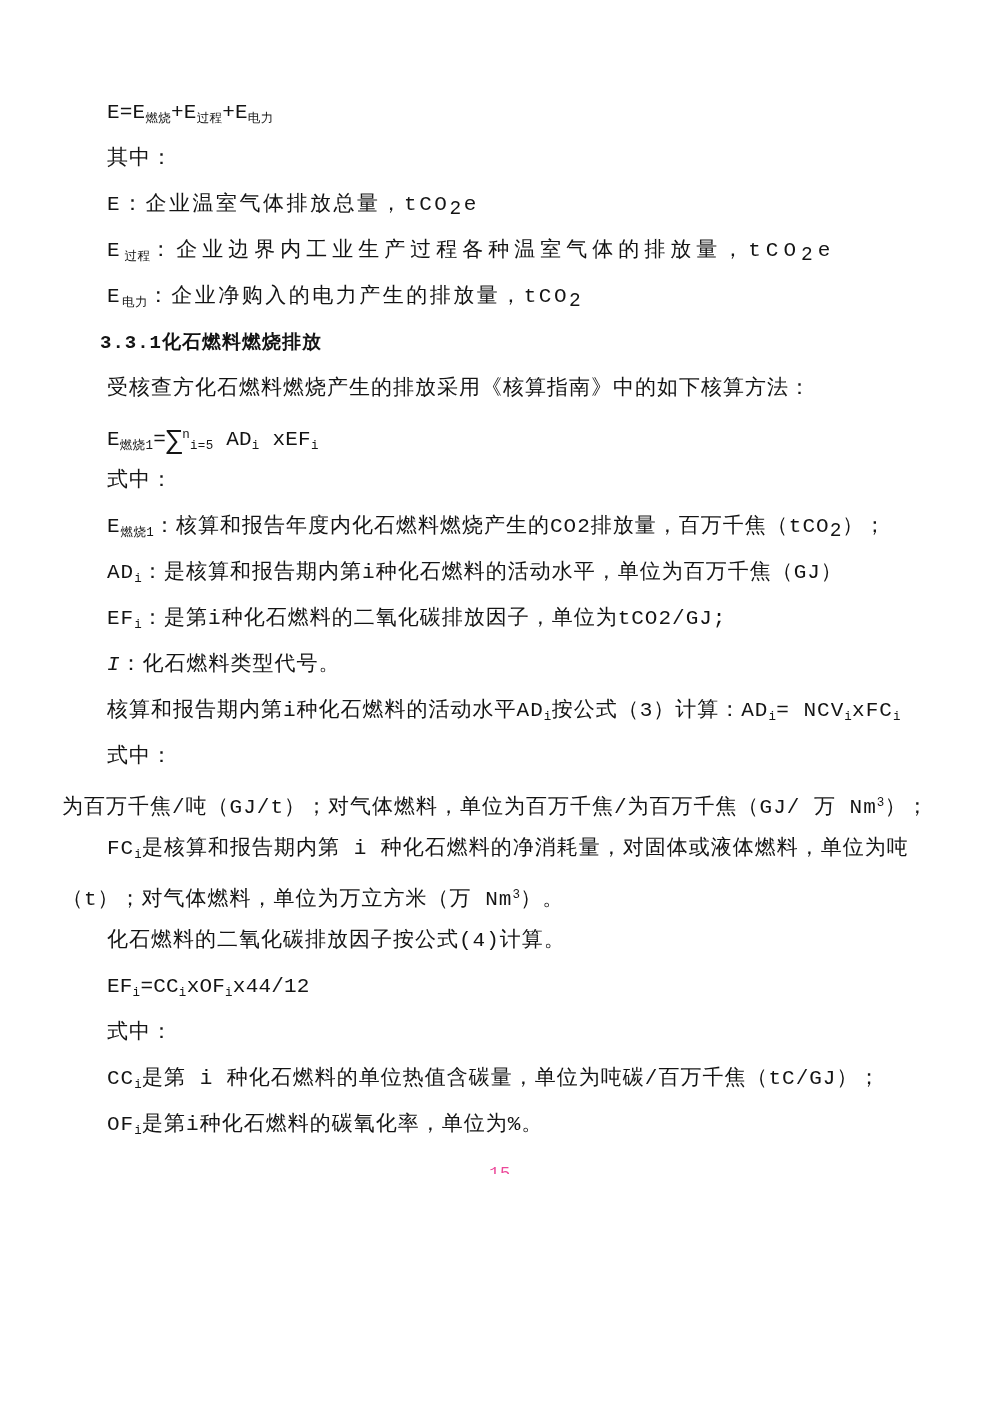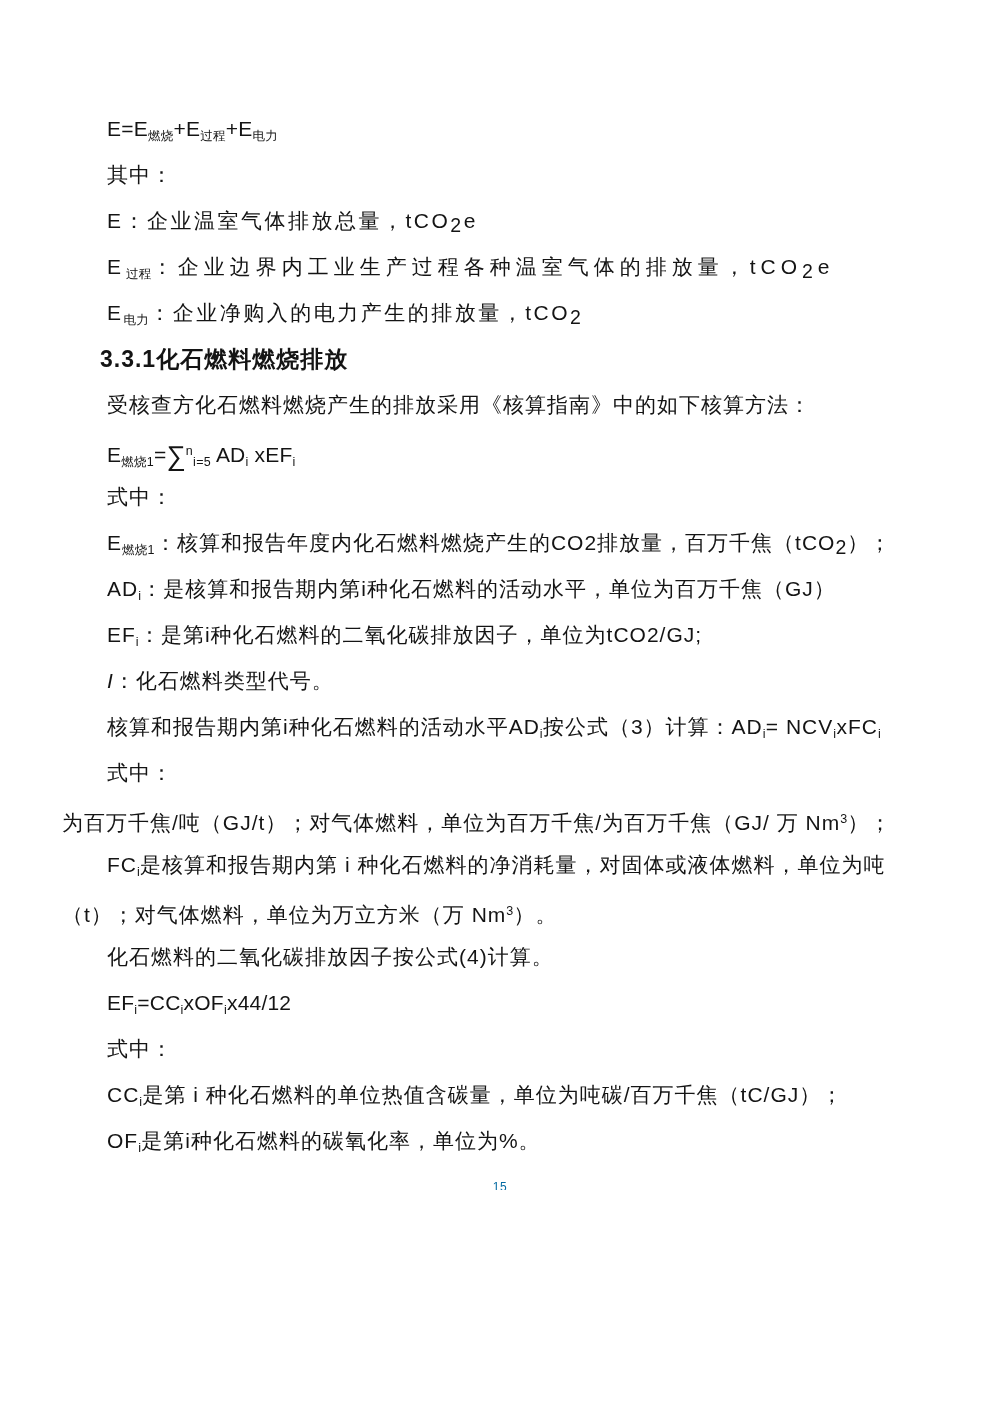--- a/index.html
+++ b/index.html
@@ -1,23 +1,23 @@
 <!DOCTYPE html>
 <html><head>
 <meta charset="utf-8">
 <style>
   html,body{margin:0;padding:0;background:#ffffff;}
   .page{
     position:relative;
     width:1000px;
     height:1174px;
-    margin:16px auto;
+    margin:0 auto;
     background:#ffffff;
     color:#141414;
-    font-family:Liberation Sans, sans-serif;
+    font-family:Liberation Mono, monospace;
     overflow:hidden;
   }
   .doc-body{
     padding:90px 60px 0 62px;
   }
   .line{
     font-size:21px;
     line-height:46px;
     height:46px;
     white-space:nowrap;
@@ -26,21 +26,21 @@
   .ind{padding-left:45px;}
   .noind{padding-left:0;}
   .ls0{letter-spacing:0.2px;}
   .ls1{letter-spacing:1px;}
   .ls2{letter-spacing:2.5px;}
   .ls5{letter-spacing:5px;}
   .head{
     font-weight:bold;
     padding-left:38px;
     letter-spacing:1px;
-    font-size:23px;
+    font-size:19px;
   }
   
   .t{}
   .sb{ 
     font-size:12.5px;
     vertical-align:-4px;
     letter-spacing:0.3px;
   }
   .sp{ 
     font-size:12.5px;
@@ -54,23 +54,23 @@
   .it{font-style:italic;}
   .sum{ 
     font-size:27px;
     line-height:0;
     vertical-align:-3px;
     letter-spacing:0;
   }
   .page-number{
     margin-top:16px;
     text-align:center;
-    font-size:12px;
+    font-size:17px;
     letter-spacing:0.5px;
-    color:#0369a1;
+    color:#ec4899;
   }
 </style>
 </head>
 <body>
 
 <div class="page">
   <div class="doc-body">
 
   <div class="line ind ls0"><span class="t">E=E</span><span class="sb">燃烧</span><span class="t">+E</span><span class="sb">过程</span><span class="t">+E</span><span class="sb">电力</span></div>
       <div class="line ind ls1"><span class="t">其中：</span></div>

